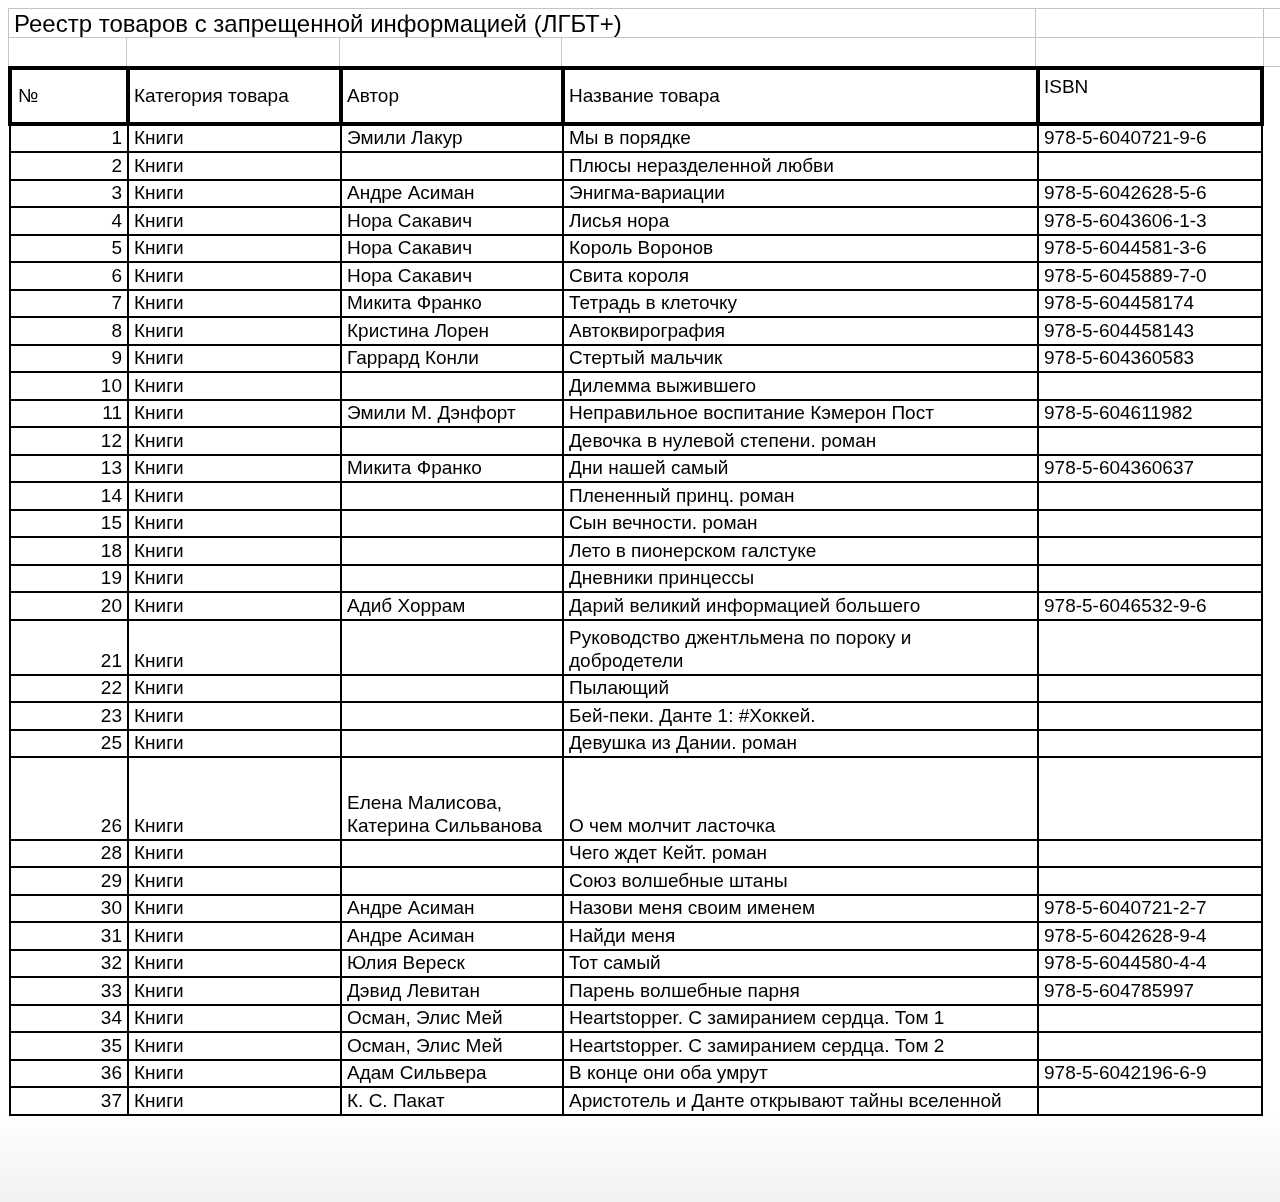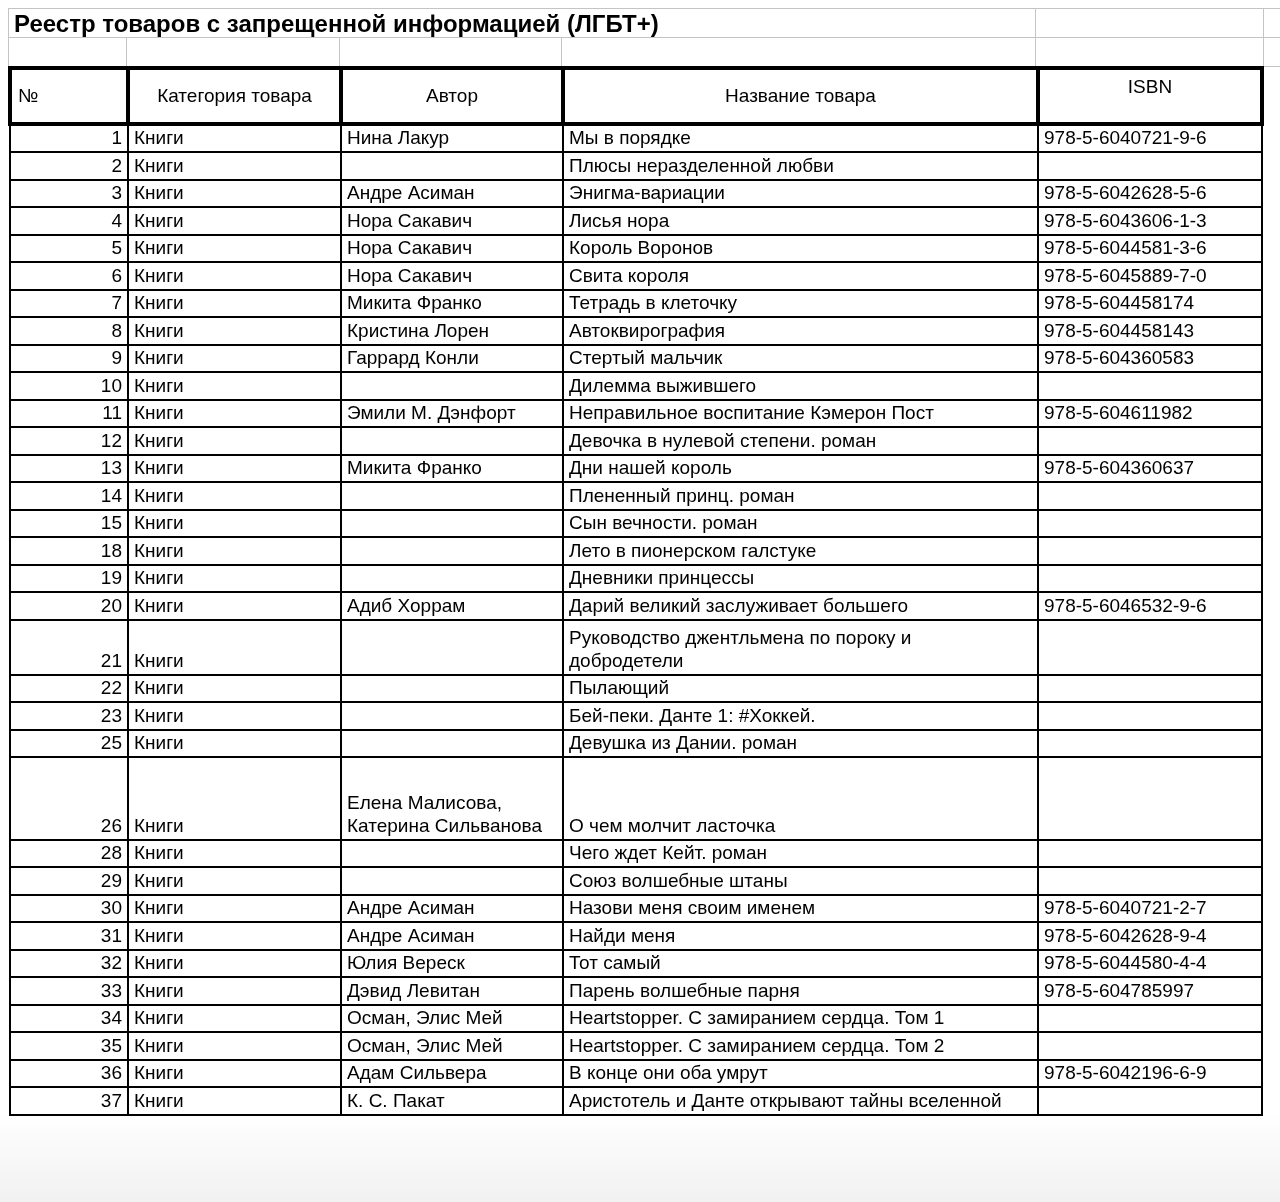--- a/index.html
+++ b/index.html
@@ -17,41 +17,41 @@
   }
   
   .grid-cell {
     position: absolute;
     border: 1px solid #c4c4c4;
     background: #fff;
     box-sizing: border-box;
   }
   .title-cell {
     font-size: 24px;
-    font-weight: bold;
+    font-weight: normal;
     line-height: 29px;
     padding-left: 5px;
     white-space: nowrap;
     overflow: visible;
   }
   
   table.registry {
     position: absolute;
     left: 8px;
     top: 66px;
     border-collapse: collapse;
     table-layout: fixed;
     width: 1252px;
     background: #fff;
   }
   table.registry th {
     border: 4px solid #000;
     font-weight: normal;
     font-size: 19px;
-    text-align: center;
+    text-align: left;
     vertical-align: middle;
     padding: 2px 4px;
     background: #fff;
   }
   table.registry tr.head-row { height: 56px; }
   table.registry th.h-num  { text-align: left; padding-left: 6px; }
   table.registry th.h-isbn { vertical-align: top; padding-top: 6px; }
   table.registry td {
     border: 2px solid #000;
     font-size: 19px;
@@ -104,21 +104,21 @@
       <th class="h-cat">Категория товара</th>
       <th class="h-auth">Автор</th>
       <th class="h-title">Название товара</th>
       <th class="h-isbn">ISBN</th>
     </tr>
   </thead>
   <tbody>
       <tr class="r">
     <td class="c-num">1</td>
     <td class="c-cat">Книги</td>
-    <td class="c-auth">Нина Лакур</td>
+    <td class="c-auth">Эмили Лакур</td>
     <td class="c-title">Мы в порядке</td>
     <td class="c-isbn">978-5-6040721-9-6</td>
   </tr>
       <tr class="r">
     <td class="c-num">2</td>
     <td class="c-cat">Книги</td>
     <td class="c-auth"></td>
     <td class="c-title">Плюсы неразделенной любви</td>
     <td class="c-isbn"></td>
   </tr>
@@ -189,21 +189,21 @@
     <td class="c-num">12</td>
     <td class="c-cat">Книги</td>
     <td class="c-auth"></td>
     <td class="c-title">Девочка в нулевой степени. роман</td>
     <td class="c-isbn"></td>
   </tr>
       <tr class="r">
     <td class="c-num">13</td>
     <td class="c-cat">Книги</td>
     <td class="c-auth">Микита Франко</td>
-    <td class="c-title">Дни нашей король</td>
+    <td class="c-title">Дни нашей самый</td>
     <td class="c-isbn">978-5-604360637</td>
   </tr>
       <tr class="r">
     <td class="c-num">14</td>
     <td class="c-cat">Книги</td>
     <td class="c-auth"></td>
     <td class="c-title">Плененный принц. роман</td>
     <td class="c-isbn"></td>
   </tr>
       <tr class="r">
@@ -224,21 +224,21 @@
     <td class="c-num">19</td>
     <td class="c-cat">Книги</td>
     <td class="c-auth"></td>
     <td class="c-title">Дневники принцессы</td>
     <td class="c-isbn"></td>
   </tr>
       <tr class="r">
     <td class="c-num">20</td>
     <td class="c-cat">Книги</td>
     <td class="c-auth">Адиб Хоррам</td>
-    <td class="c-title">Дарий великий заслуживает большего</td>
+    <td class="c-title">Дарий великий информацией большего</td>
     <td class="c-isbn">978-5-6046532-9-6</td>
   </tr>
       <tr class="h2">
     <td class="c-num">21</td>
     <td class="c-cat">Книги</td>
     <td class="c-auth"></td>
     <td class="c-title">Руководство джентльмена по пороку и
 добродетели</td>
     <td class="c-isbn"></td>
   </tr>

